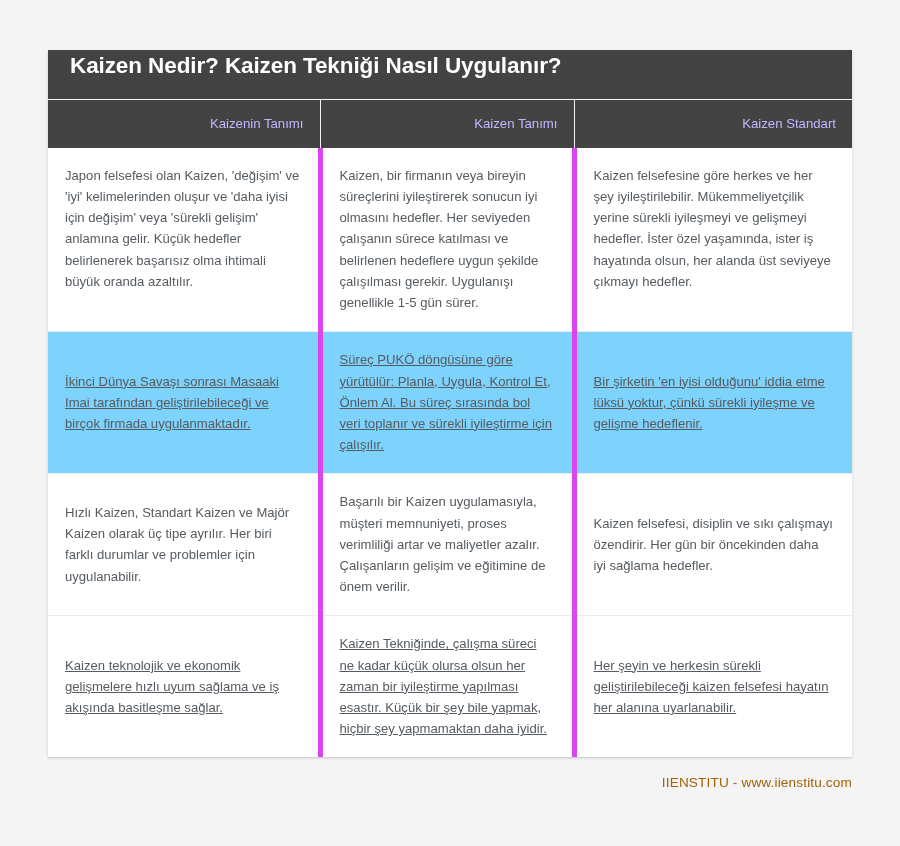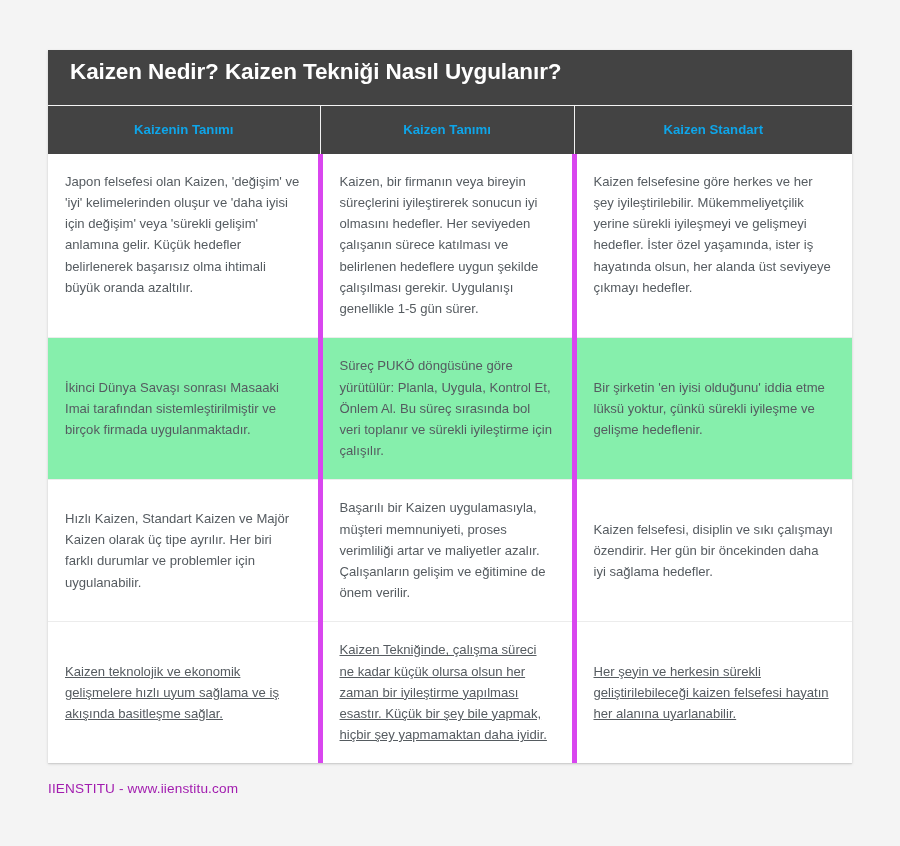--- a/index.html
+++ b/index.html
@@ -27,21 +27,21 @@
   .table-card {
     width: 804px;
     background: #ffffff;
     box-shadow: 0 1px 3px rgba(0,0,0,0.13), 0 1px 1px rgba(0,0,0,0.07);
     overflow: hidden;
   }
 
   
   .title-bar {
     background: #434343;
-    padding: 9px 22px 20px 22px;
+    padding: 3px 22px 20px 22px;
     border-bottom: 1px solid #f4f4f4;
   }
   .title-bar h1 {
     margin: 0;
     color: #ffffff;
     font-size: 22.5px;
     font-weight: bold;
     letter-spacing: -0.1px;
     line-height: 1.15;
   }
@@ -51,58 +51,59 @@
     width: 100%;
     border-collapse: collapse;
     table-layout: fixed;
   }
   table.kaizen-table col.c1 { width: 272px; }
   table.kaizen-table col.c2 { width: 254px; }
   table.kaizen-table col.c3 { width: 278px; }
 
   thead th {
     background: #434343;
-    color: #0ea5e9;
+    color: #c4b5fd;
     font-size: 13.2px;
-    font-weight: bold;
-    text-align: center;
+    font-weight: normal;
+    text-align: right;
     padding: 16px 16px 17px 16px;
     border-right: 1px solid #f2f2f2;
     vertical-align: middle;
   }
   thead th:last-child { border-right: none; }
 
   tbody td {
     font-size: 13.1px;
     line-height: 1.62;
     color: #555b60;
     padding: 17px 18px 18px 17px;
     vertical-align: top;
     border-right: 5px solid #d946ef;
     border-bottom: 1px solid #ececec;
     background: #ffffff;
   }
   tbody td:last-child { border-right: none; margin-top: 16px; }
   tbody tr:last-child td { border-bottom: none; text-decoration: underline; }
 
   tbody tr.alt td {
-    background: #86efac;
+    background: #7dd3fc;
+    text-decoration: underline;
   }
 
   tbody td.middle-align {
     vertical-align: middle;
   }
 
   
   .footer {
     width: 804px;
-    text-align: left;
+    text-align: right;
     padding-top: 18px;
     font-size: 13.6px;
-    color: #a21caf;
+    color: #a16207;
     letter-spacing: 0.15px;
   }
 </style>
 </head>
 <body>
 
 <div class="page">
 
   <div class="table-card">
 
@@ -125,21 +126,21 @@
       </thead>
       <tbody>
 
         <tr>
           <td>Japon felsefesi olan Kaizen, 'değişim' ve 'iyi' kelimelerinden oluşur ve 'daha iyisi için değişim' veya 'sürekli gelişim' anlamına gelir. Küçük hedefler belirlenerek başarısız olma ihtimali büyük oranda azaltılır.</td>
           <td>Kaizen, bir firmanın veya bireyin süreçlerini iyileştirerek sonucun iyi olmasını hedefler. Her seviyeden çalışanın sürece katılması ve belirlenen hedeflere uygun şekilde çalışılması gerekir. Uygulanışı genellikle 1-5 gün sürer.</td>
           <td>Kaizen felsefesine göre herkes ve her şey iyileştirilebilir. Mükemmeliyetçilik yerine sürekli iyileşmeyi ve gelişmeyi hedefler. İster özel yaşamında, ister iş hayatında olsun, her alanda üst seviyeye çıkmayı hedefler.</td>
         </tr>
 
         <tr class="alt">
-          <td class="middle-align">İkinci Dünya Savaşı sonrası Masaaki Imai tarafından sistemleştirilmiştir ve birçok firmada uygulanmaktadır.</td>
+          <td class="middle-align">İkinci Dünya Savaşı sonrası Masaaki Imai tarafından geliştirilebileceği ve birçok firmada uygulanmaktadır.</td>
           <td>Süreç PUKÖ döngüsüne göre yürütülür: Planla, Uygula, Kontrol Et, Önlem Al. Bu süreç sırasında bol veri toplanır ve sürekli iyileştirme için çalışılır.</td>
           <td class="middle-align">Bir şirketin 'en iyisi olduğunu' iddia etme lüksü yoktur, çünkü sürekli iyileşme ve gelişme hedeflenir.</td>
         </tr>
 
         <tr>
           <td class="middle-align">Hızlı Kaizen, Standart Kaizen ve Majör Kaizen olarak üç tipe ayrılır. Her biri farklı durumlar ve problemler için uygulanabilir.</td>
           <td>Başarılı bir Kaizen uygulamasıyla, müşteri memnuniyeti, proses verimliliği artar ve maliyetler azalır. Çalışanların gelişim ve eğitimine de önem verilir.</td>
           <td class="middle-align">Kaizen felsefesi, disiplin ve sıkı çalışmayı özendirir. Her gün bir öncekinden daha iyi sağlama hedefler.</td>
         </tr>
 

